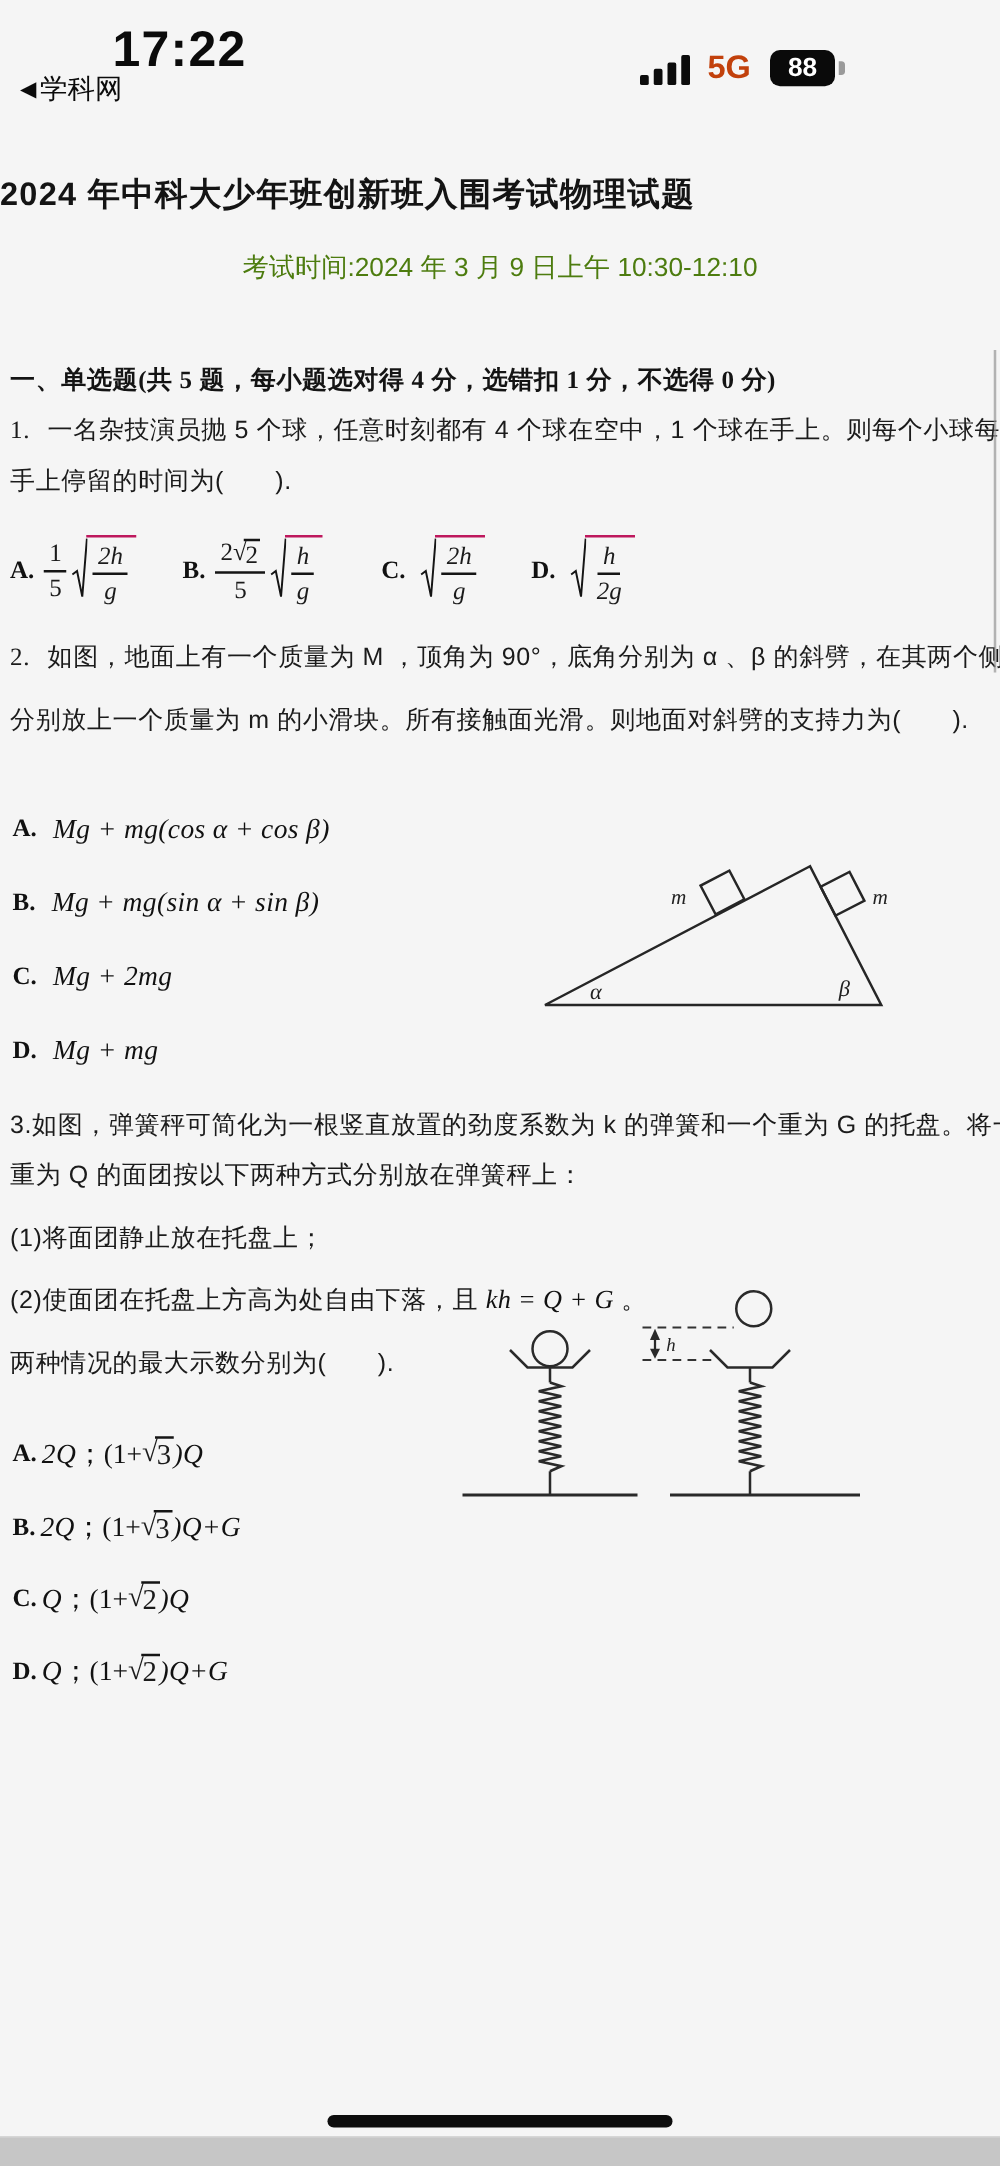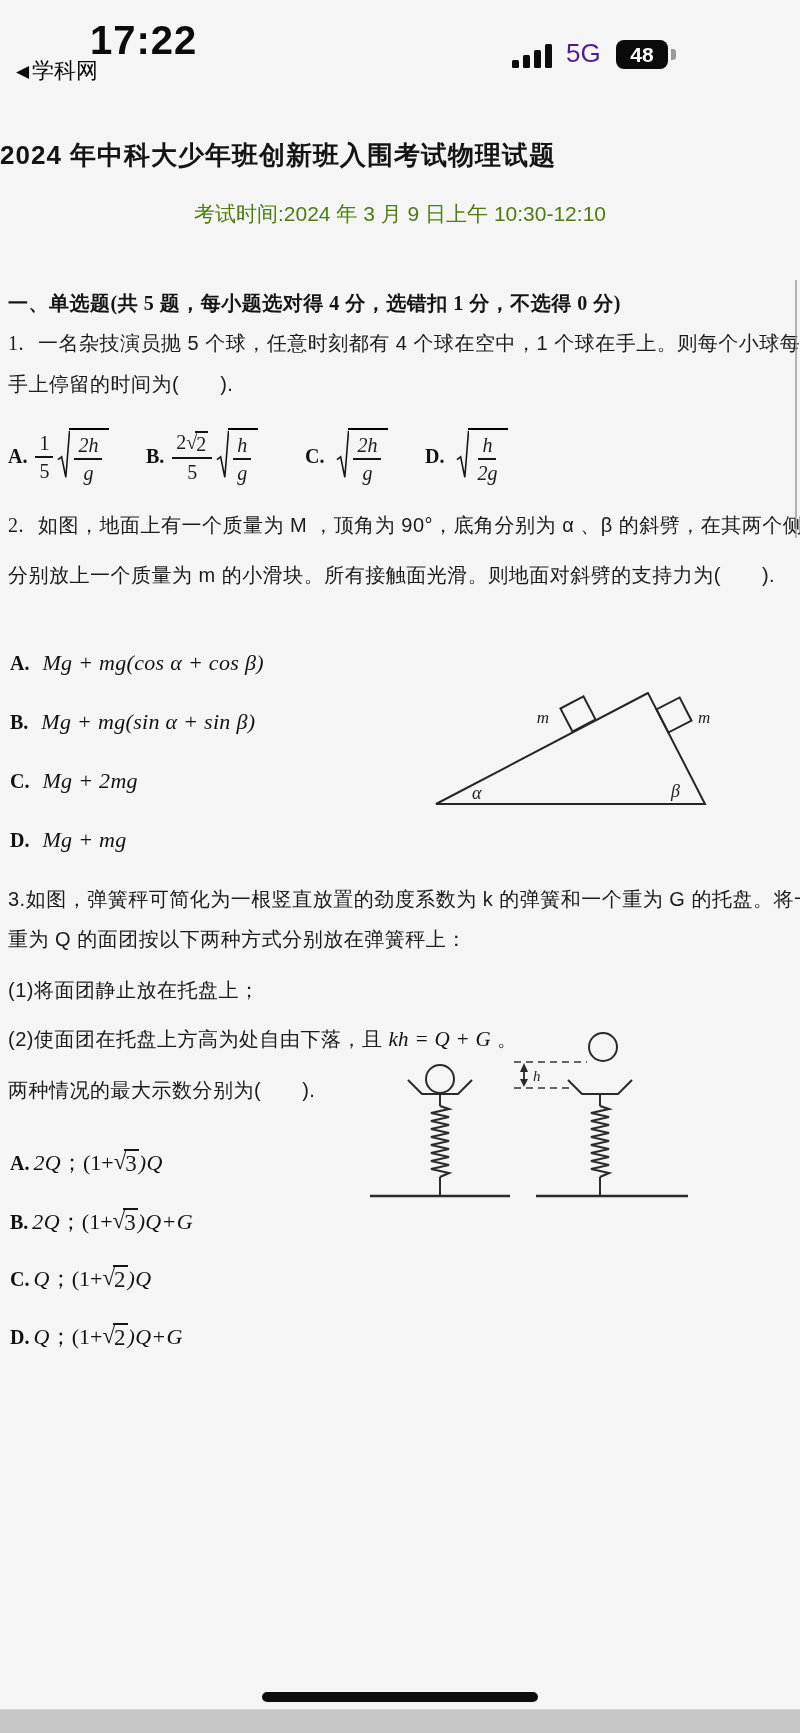--- a/index.html
+++ b/index.html
@@ -9,21 +9,21 @@
   
   .sb-time{position:absolute;left:90px;top:18px;font-size:40px;font-weight:600;letter-spacing:1px;color:#0b0b0b;}
   .sb-back{position:absolute;left:16px;top:56px;font-size:22px;color:#0b0b0b;display:flex;align-items:center;gap:3px;cursor:pointer;}
   .sb-back .tri{font-size:17px;line-height:1;}
   .sb-signal{position:absolute;left:512px;top:42px;width:46px;height:26px;}
   .sb-signal i{position:absolute;bottom:0;width:7px;background:#0b0b0b;border-radius:1.5px;display:block;}
   .sb-signal i.b1{left:0;height:8px;}
   .sb-signal i.b2{left:11px;height:13px;}
   .sb-signal i.b3{left:22px;height:18px;}
   .sb-signal i.b4{left:33px;height:24px;}
-  .sb-net{position:absolute;left:566px;top:38px;font-size:26px;font-weight:400;color:#4c1d95;}
+  .sb-net{position:absolute;left:566px;top:38px;font-size:26px;font-weight:700;color:#c2410c;}
   .sb-batt{position:absolute;left:616px;top:40px;width:52px;height:29px;background:#0a0a0a;border-radius:8px;color:#ffffff;font-size:21px;font-weight:700;display:flex;align-items:center;justify-content:center;}
   .sb-nub{position:absolute;left:671px;top:49px;width:5px;height:11px;background:#9a9a9a;border-radius:0 3px 3px 0;}
 
   
   .doc-title{position:absolute;left:0;top:138px;width:100%;font-size:26px;font-weight:700;letter-spacing:1px;color:#141414;white-space:nowrap;}
   .doc-sub{position:absolute;left:0;top:200px;width:100%;text-align:center;font-size:21px;color:#4d7c0f;white-space:nowrap;}
   .sect{position:absolute;left:8px;top:290px;font-size:20px;font-weight:700;letter-spacing:.5px;white-space:nowrap;color:#141414;font-family:Liberation Serif, serif;}
   .line{position:absolute;left:8px;font-size:20px;letter-spacing:.5px;white-space:nowrap;color:#1b1b1b;}
   .qnum{font-family:"Liberation Serif",serif;margin-right:14px;}
   .mform{font-family:"Liberation Serif",serif;font-style:italic;font-size:22px;letter-spacing:.3px;color:#111;}
@@ -39,21 +39,21 @@
   .frac{display:inline-flex;flex-direction:column;align-items:center;line-height:1.1;font-family:"Liberation Serif",serif;font-size:20px;vertical-align:middle;}
   .frac .num{padding:1px 4px 2px;border-bottom:2px solid #151515;}
   .frac .den{padding:2px 4px 1px;}
   .frac.it{font-style:italic;}
   .frac.up{font-style:normal;}
 
   
   .bigroot{display:inline-flex;align-items:flex-start;margin-left:4px;vertical-align:middle;}
   .bigroot svg{width:13px;height:54px;flex:none;}
   .bigroot svg path{fill:none;stroke:#151515;stroke-width:1.7;}
-  .radicand{border-top:2px solid #000000;padding:3px 7px 0 5px;margin-left:-1px;}
+  .radicand{border-top:2px solid #be185d;padding:3px 7px 0 5px;margin-left:-1px;}
 
   
   .sq{display:inline-flex;align-items:flex-start;white-space:nowrap;font-family:"Liberation Serif",serif;}
   .sq .sqs{font-style:normal;}
   .sq .sqol{border-top:2px solid #151515;font-style:normal;padding:0 2px 0 1px;margin-left:-2px;}
   .sq.big{font-size:23px;}
 
   .q1opt{position:absolute;display:flex;align-items:center;}
   .q1opt .olabel{margin-right:8px;}
 
@@ -76,21 +76,21 @@
     <span>学科网</span>
   </div>
   <div class="sb-signal">
     <i class="b1"></i>
       <i class="b2"></i>
       <i class="b3"></i>
       <i class="b4"></i>
   </div>
   <div class="sb-net">5G</div>
   <div class="sb-batt">
-    <span>48</span>
+    <span>88</span>
   </div>
   <div class="sb-nub"></div>
 
   <div>
 
     <div class="doc-title">2024 年中科大少年班创新班入围考试物理试题</div>
     <div class="doc-sub">考试时间:2024 年 3 月 9 日上午 10:30-12:10</div>
     <div class="sect">一、单选题(共 5 题，每小题选对得 4 分，选错扣 1 分，不选得 0 分)</div>
 
     <div class="line" style="top:330px">

